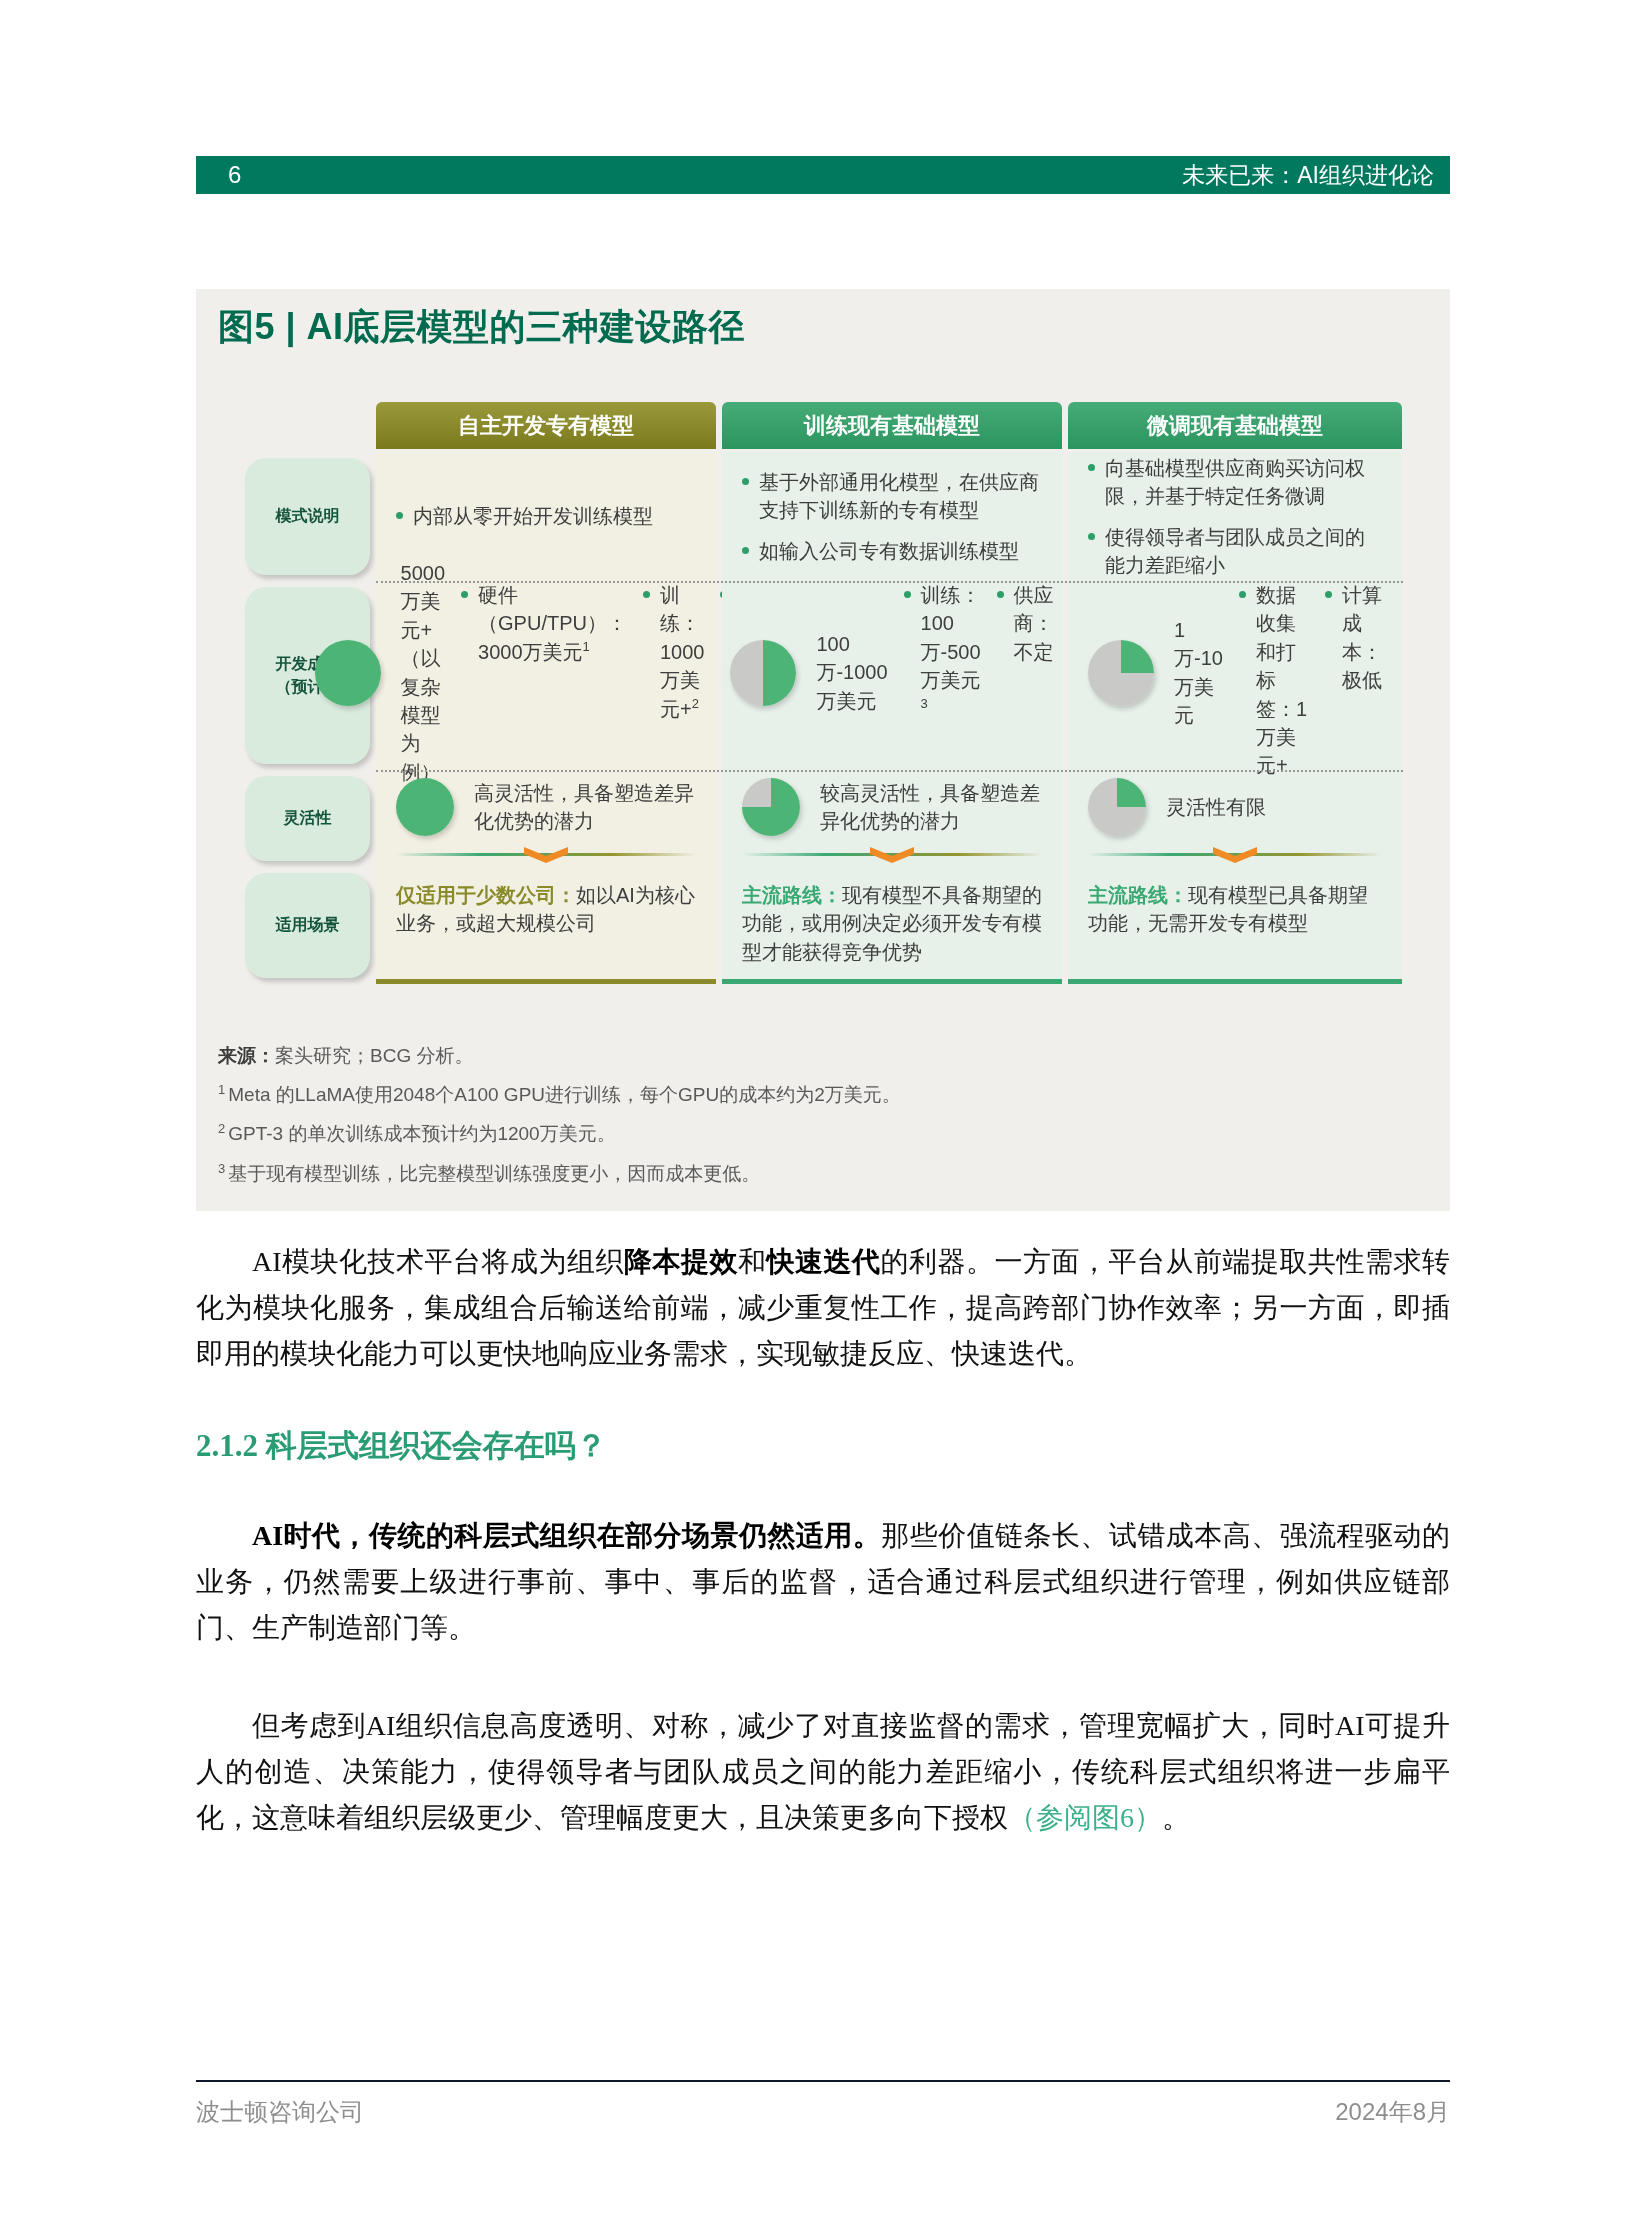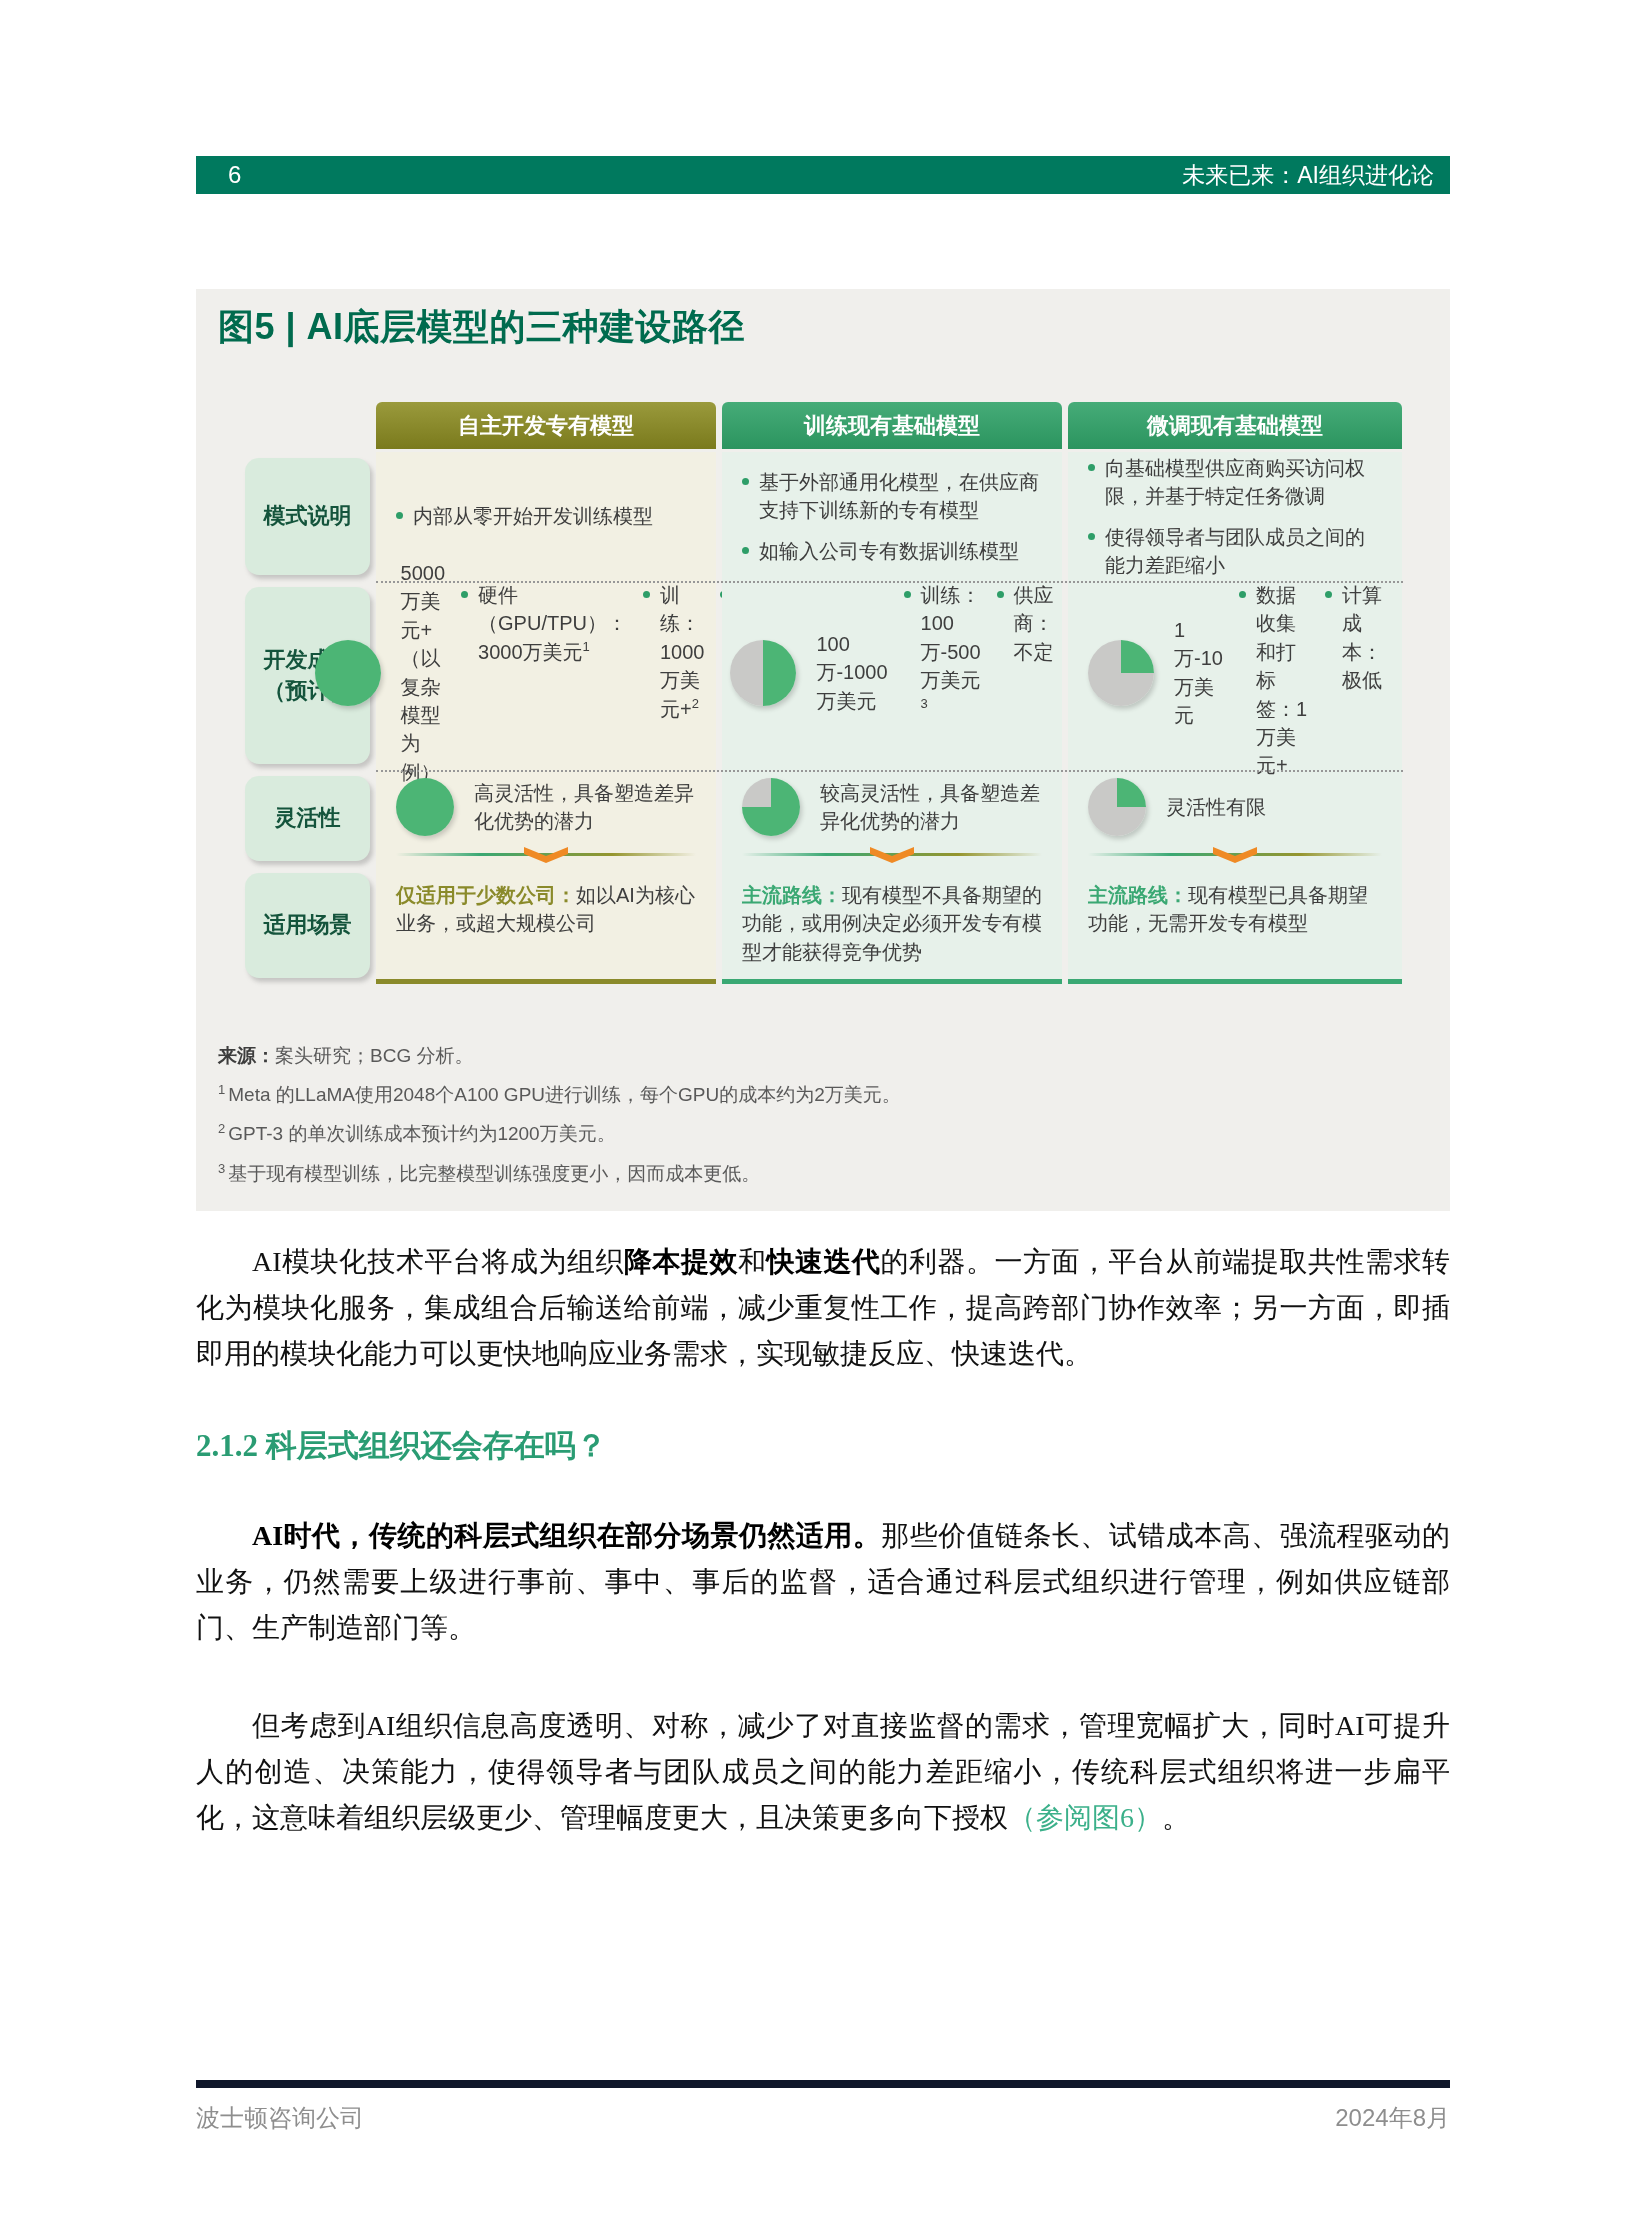--- a/index.html
+++ b/index.html
@@ -20,24 +20,24 @@
   .table { position:relative; margin:50px 0 0 27px; width:1158px;
            display:grid; grid-template-columns:125px 340px 340px 334px;
            grid-template-rows:50px 129px 189px 97px 117px; column-gap:6px; }
 
   .colhead { grid-row:1; align-self:start; height:47px; border-radius:6px 6px 0 0;
              display:flex; align-items:center; justify-content:center;
              color:#fff; font-weight:bold; font-size:22px; }
   .h-olive { background:linear-gradient(180deg,#9a9a3c,#7a7a1c); }
   .h-green { background:linear-gradient(180deg,#46ac78,#2b945f); }
 
-  .rowlab { grid-column:1; margin:6px 0; border-radius:14px; background:#d9ebdd;
+  .rowlab { grid-column:1; margin:6px 0; border-radius:21px; background:#d9ebdd;
             box-shadow:3px 4px 4px rgba(120,120,120,.35);
             display:flex; flex-direction:column; align-items:center; justify-content:center;
-            color:#14543c; font-weight:bold; font-size:22px; line-height:1.4; }
+            color:#14543c; font-weight:bold; font-size:16px; line-height:1.4; }
 
   .colbody { grid-row:2/6; display:flex; flex-direction:column; z-index:0; }
   .colbody.c1 { grid-column:2; background:#f2f0e3; border-bottom:5px solid #8a8a2a; }
   .colbody.c2 { grid-column:3; background:#e7f1ea; border-bottom:5px solid #3aa873; }
   .colbody.c3 { grid-column:4; background:#e7f1ea; border-bottom:5px solid #3aa873; }
 
   .dotline { position:absolute; left:131px; right:0; border-top:2px dotted #979797; z-index:2; }
   .dl1 { top:179px; } .dl2 { top:368px; }
 
   .sec { padding:0 20px; color:#3e3e3e; font-size:20px; line-height:1.42; }
@@ -73,21 +73,21 @@
   
   .bodytext { top:1239px; font-family:"Liberation Serif","DejaVu Serif",serif; color:#111; }
   .para { font-size:28px; line-height:46px; text-align:justify; text-indent:2em; }
   .para b { font-weight:bold; color:#000; }
   .subhead { margin:48px 0 0 0; color:#2a9c73; font-size:31px; font-weight:bold; }
   .p2 { margin-top:46px; }
   .p3 { margin-top:52px; }
   .green-ref { color:#3bb08a; cursor:pointer; }
 
   
-  .pagefoot { top:2080px; border-top:8px solid #0f172a; padding-top:14px;
+  .pagefoot { top:2080px; border-top:2px solid #0f172a; padding-top:14px;
               display:flex; justify-content:space-between;
               color:#8e8e8e; font-size:24px; }
 </style>
 </head>
 <body>
 
 <div class="page">
 
   <header class="content topbar">
     <span class="pnum">6</span>

